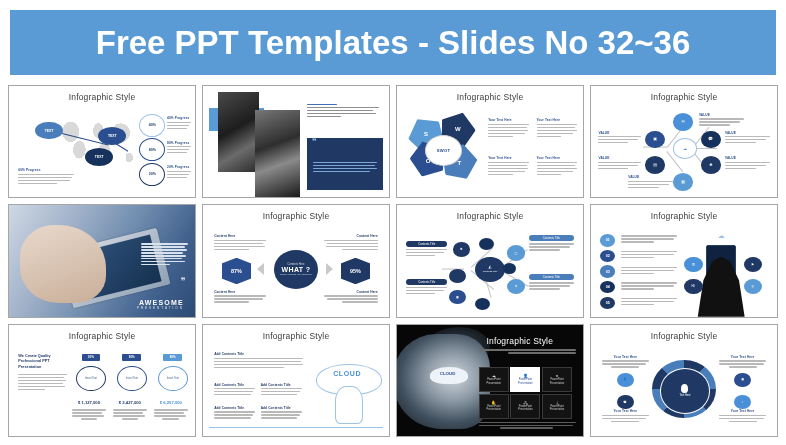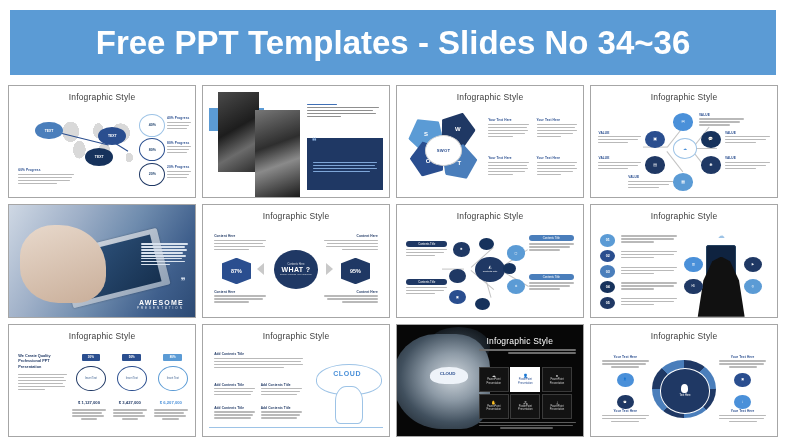--- a/index.html
+++ b/index.html
@@ -213,21 +213,21 @@
     color:#fff;font-size:4px;
   }
   .glyph{font-size:4px;line-height:1;}
 </style>
 </head>
 <body>
 
 <div class="page">
 
   <div class="banner">
-    <div class="banner-title">Free PPT Templates - Slides No 34~36</div>
+    <div class="banner-title">Free PPT Templates - Slides No 32~36</div>
   </div>
 
   <div class="grid">
 
     <div class="slide">
       <div class="s-title">Infographic Style</div>
       <div class="map"></div>
 
       <div class="connector" style="left:24%;top:40%;width:30%;transform:rotate(14deg);"></div>
       <div class="connector" style="left:52%;top:46%;width:14%;transform:rotate(32deg);"></div>

